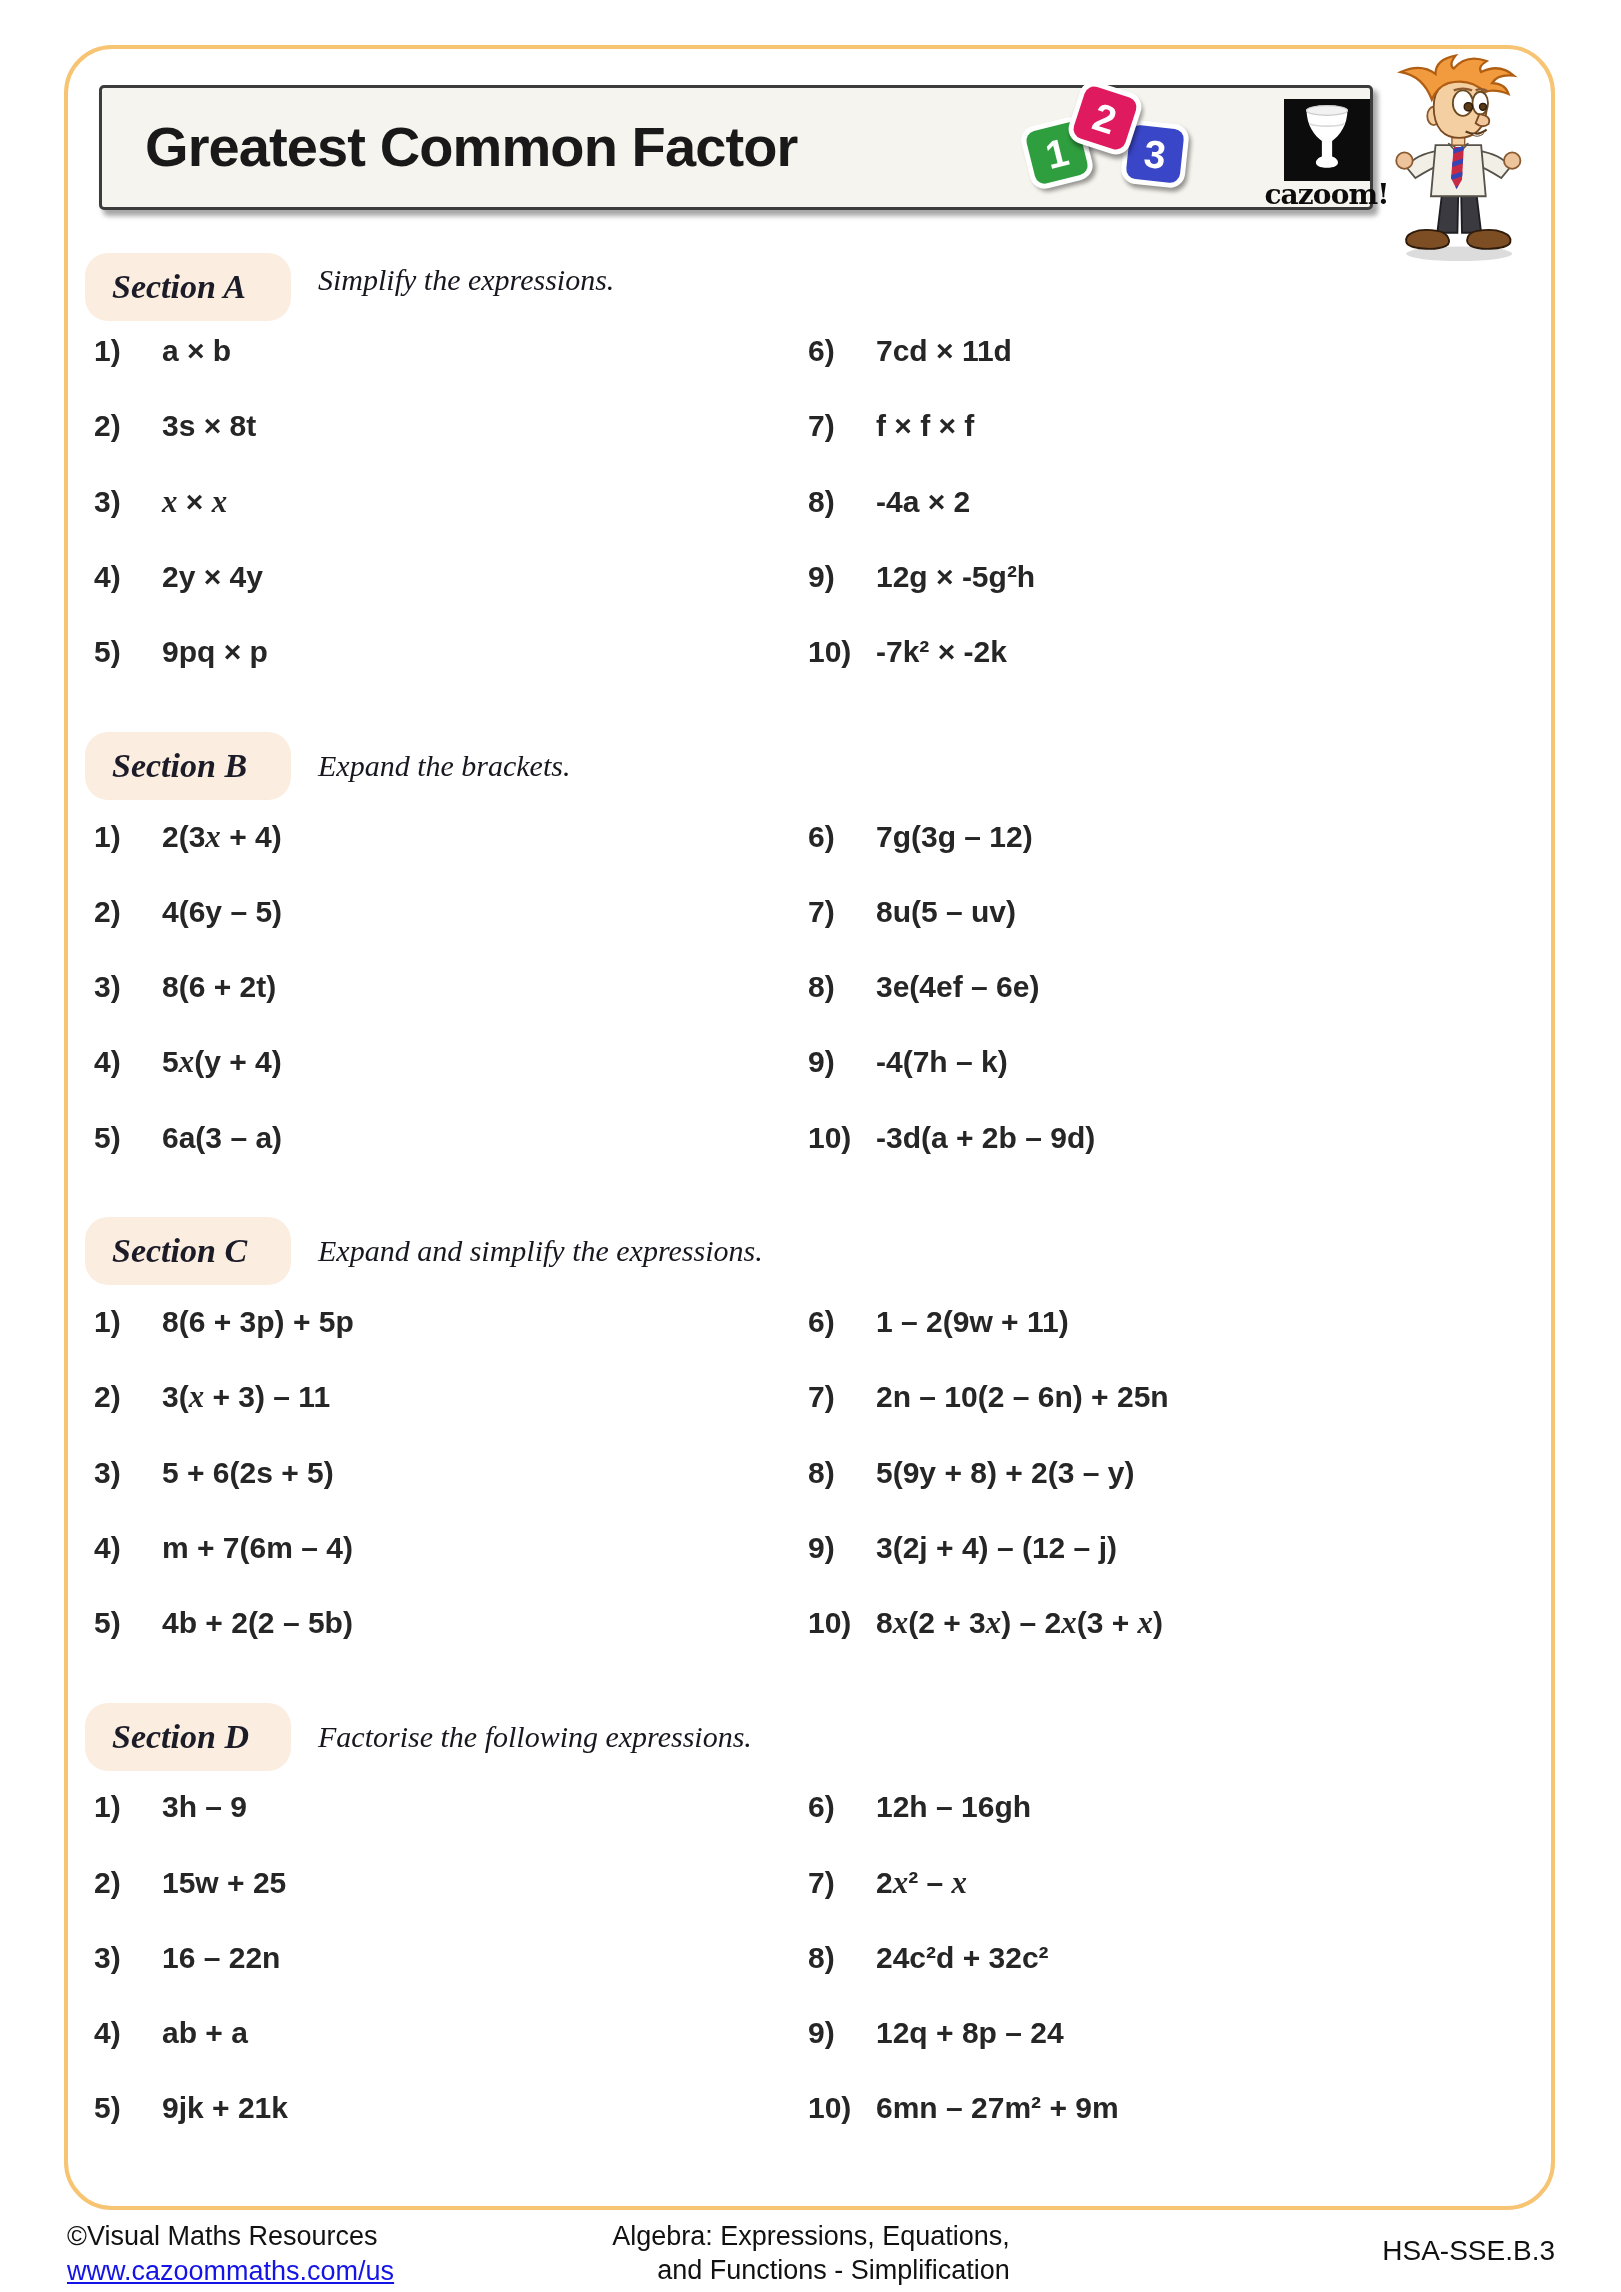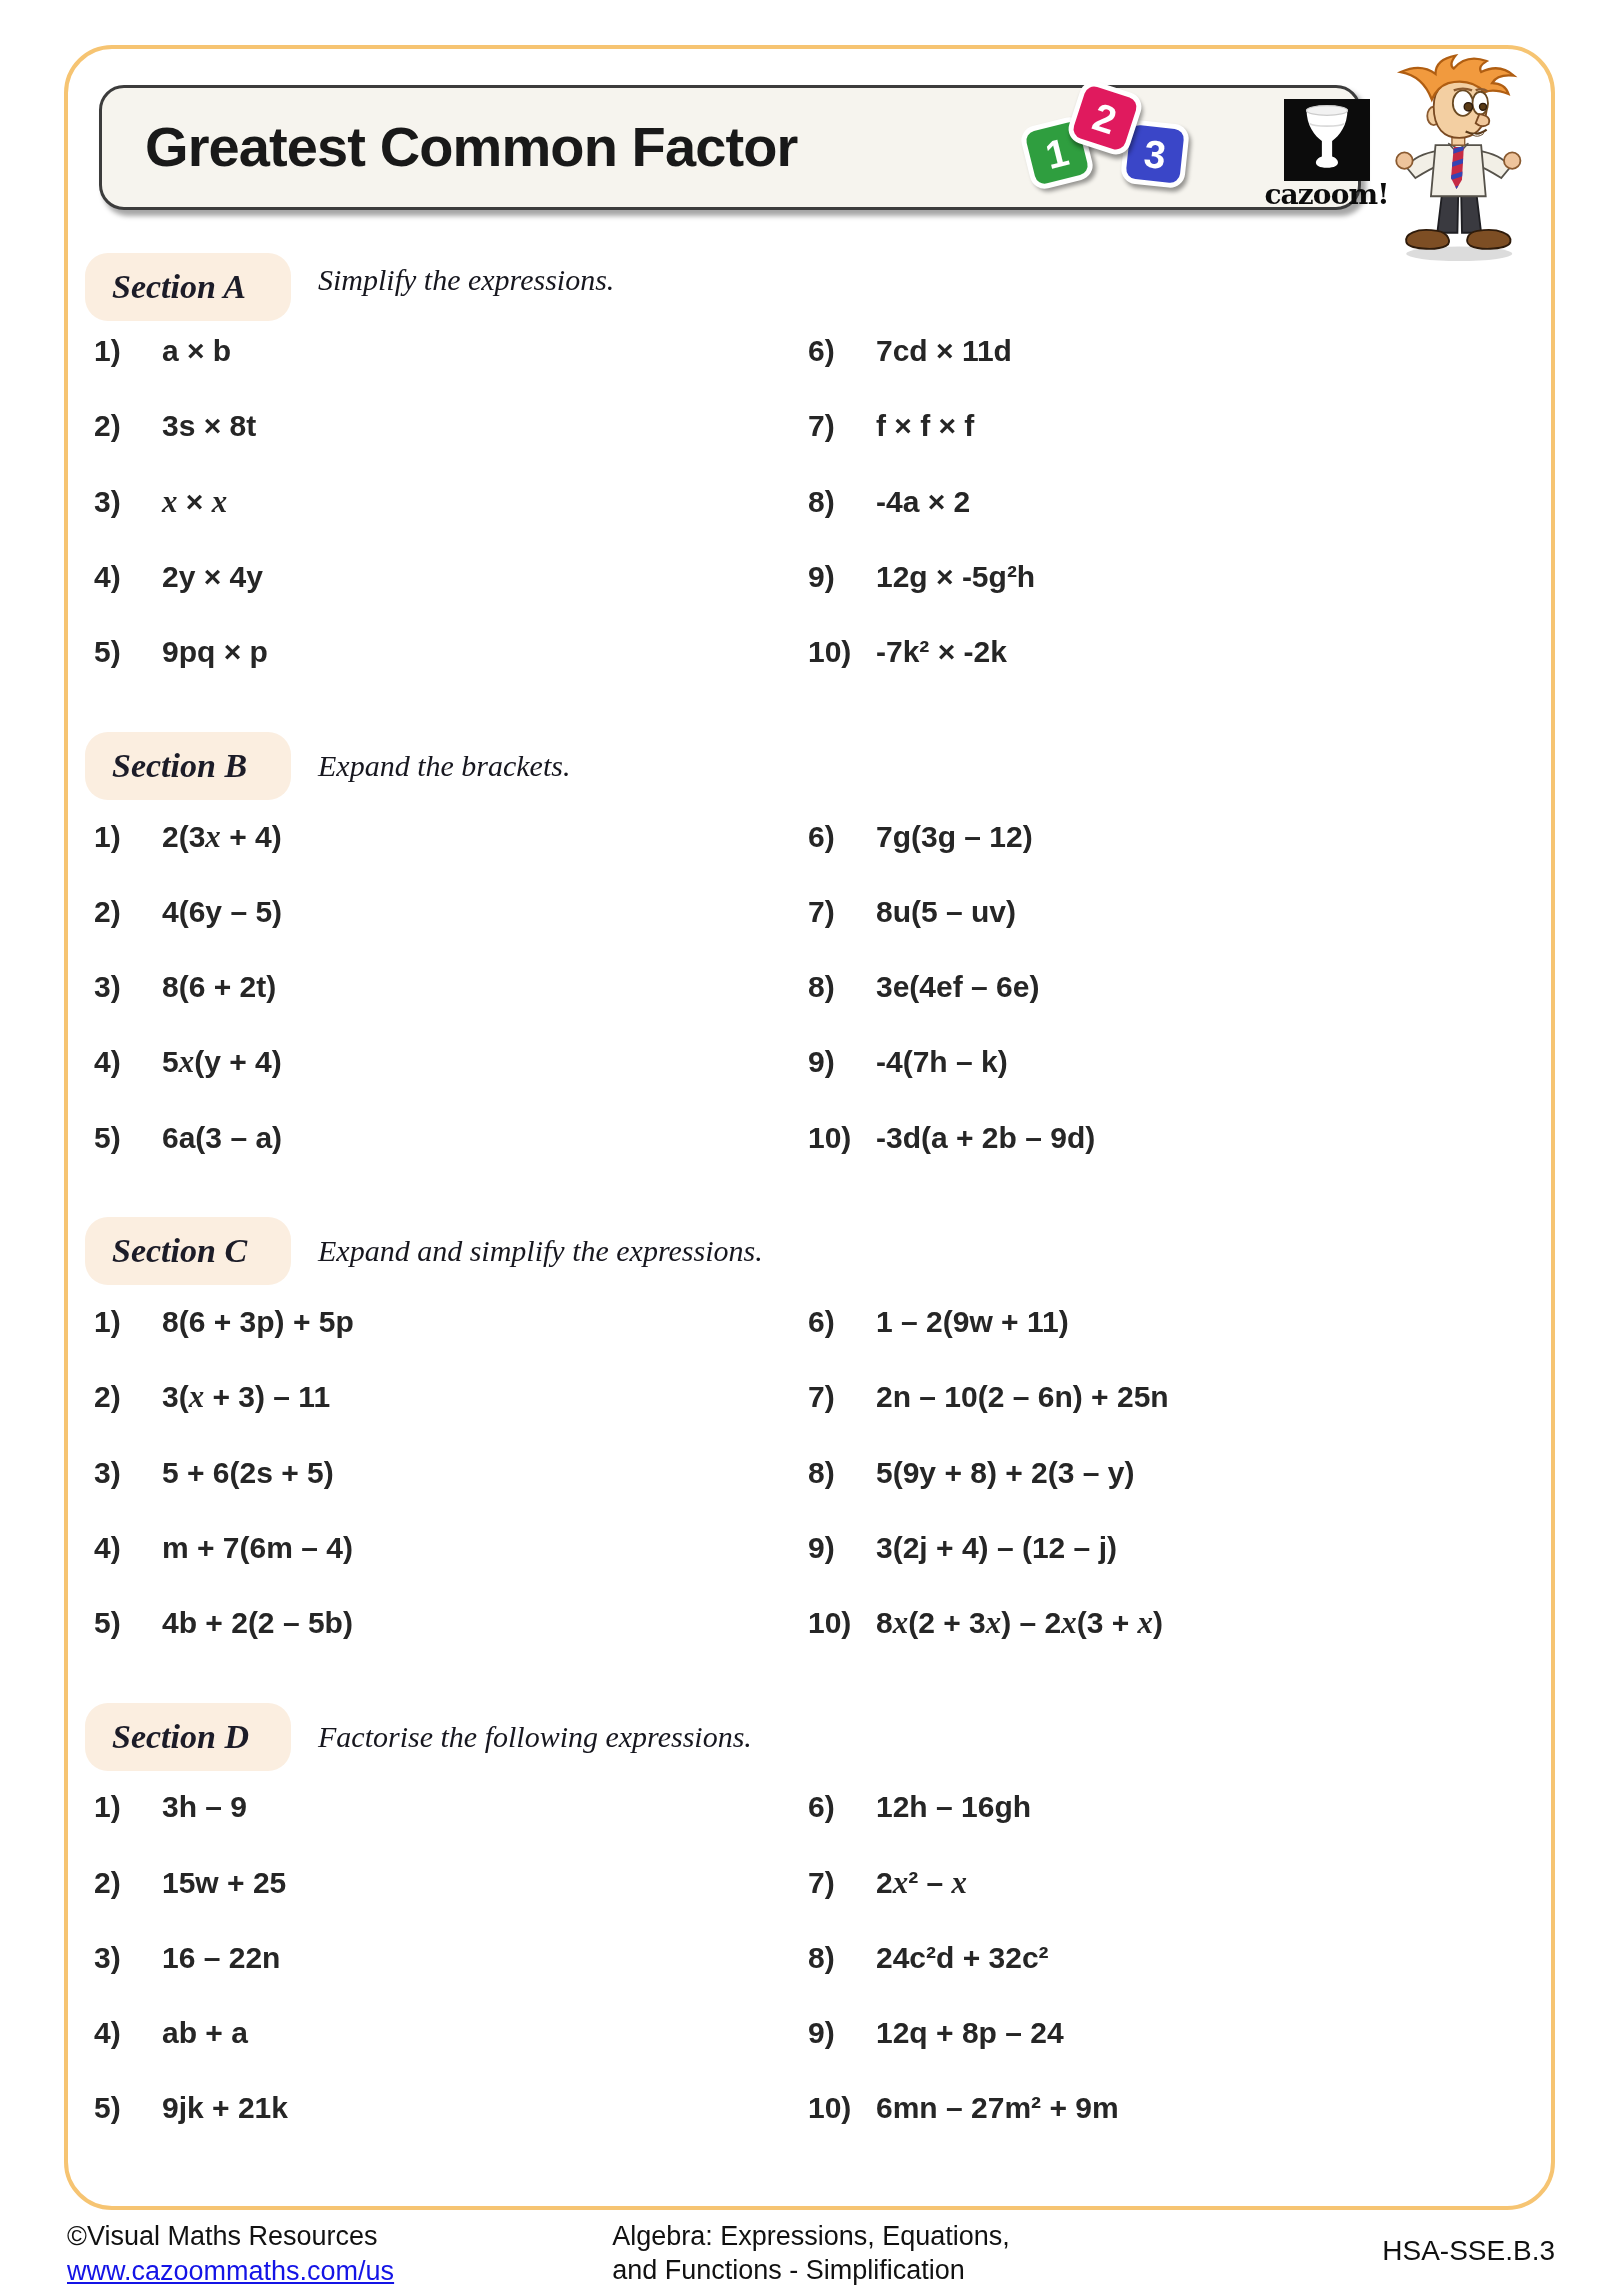--- a/index.html
+++ b/index.html
@@ -6,22 +6,22 @@
   html,body{margin:0;padding:0;background:#ffffff;}
   #page{position:relative;width:1622px;height:2293px;background:#ffffff;overflow:hidden;
         font-family:"Liberation Sans",sans-serif;color:#222;}
 
   
   .frame{position:absolute;left:64px;top:45px;width:1483px;height:2157px;
          border:4.5px solid #f6c472;border-radius:48px;background:#ffffff;}
 
   
   .title-box{position:absolute;left:99px;top:85px;width:1256px;height:119px;
-             background:#f6f4ee;border:3.6px solid #3c3c3c;border-radius:25px;
-             box-shadow:4.5px 5.4px 5.4px rgba(0,0,0,.35);}
+             background:#f6f4ee;border:3.6px solid #3c3c3c;border-radius:5px;
+             box-shadow:4.5px 5.4px 5.4px rgba(0,0,0,.35);padding-left:12px;}
   .title-text{position:absolute;left:43px;top:0;height:119px;line-height:117px;
               font-size:56px;font-weight:bold;letter-spacing:-0.9px;color:#191919;white-space:nowrap;}
 
   
   .tiles{position:absolute;left:921px;top:-5.4px;width:179px;height:130px;}
   .tile{position:absolute;width:54px;height:54px;border-radius:15px;border:5.4px solid #ffffff;
         box-shadow:2.7px 3.6px 4.5px rgba(0,0,0,.4);display:flex;align-items:center;justify-content:center;
         color:#ffffff;font-weight:bold;font-size:39px;line-height:1;}
   .tile-1{left:1.8px;top:38px;transform:rotate(-14deg);}
   .tile-2{left:50px;top:3.6px;transform:rotate(18deg);z-index:3;}
@@ -48,21 +48,21 @@
   .item .num{width:68px;font-size:30px;font-weight:bold;color:#262626;}
   .item .expr{font-size:30px;font-weight:bold;color:#262626;}
   .expr i{font-family:"Liberation Serif",serif;font-style:italic;font-weight:700;font-size:1.03em;}
   .col-left{left:94px;}
   .col-right{left:808px;}
 
   
   .footer-left{position:absolute;left:67px;top:2219px;font-size:27px;color:#111;line-height:35px;}
   .footer-left a{color:#1414e6;text-decoration:underline;}
   .footer-center{position:absolute;left:50%;transform:translateX(-50%);top:2219px;
-                 text-align:left;font-size:27px;color:#111;line-height:34px;}
+                 text-align:right;font-size:27px;color:#111;line-height:34px;}
   .footer-right{position:absolute;right:67px;top:2235px;font-size:28px;color:#111;}
 </style>
 </head>
 <body>
 
 <div id="page">
 
   <div class="frame"></div>
 
   <div class="title-box">

